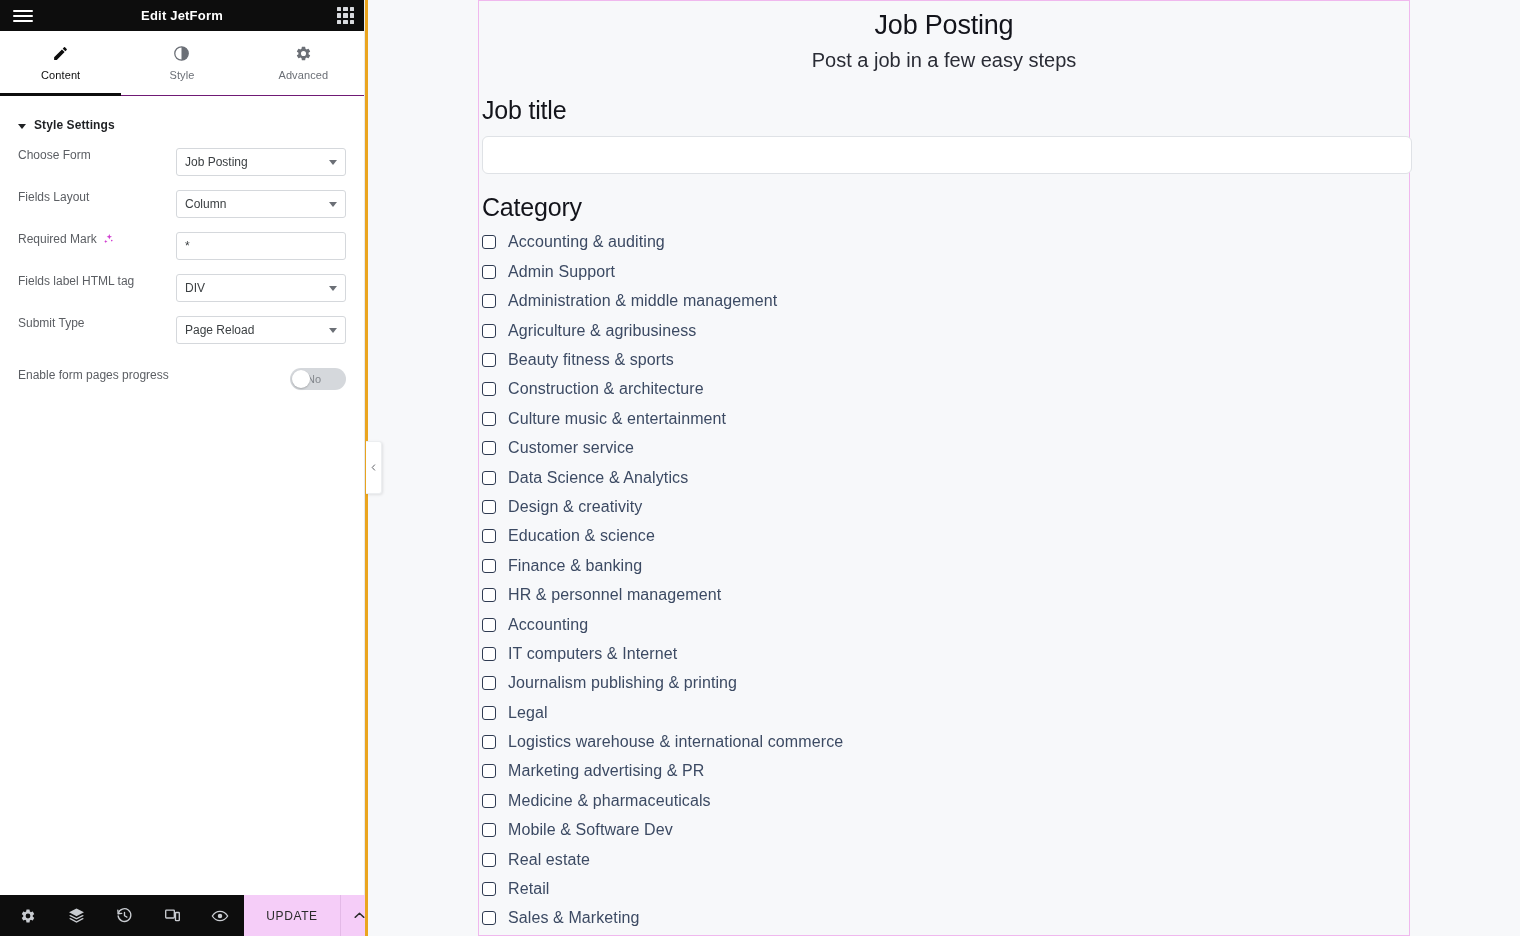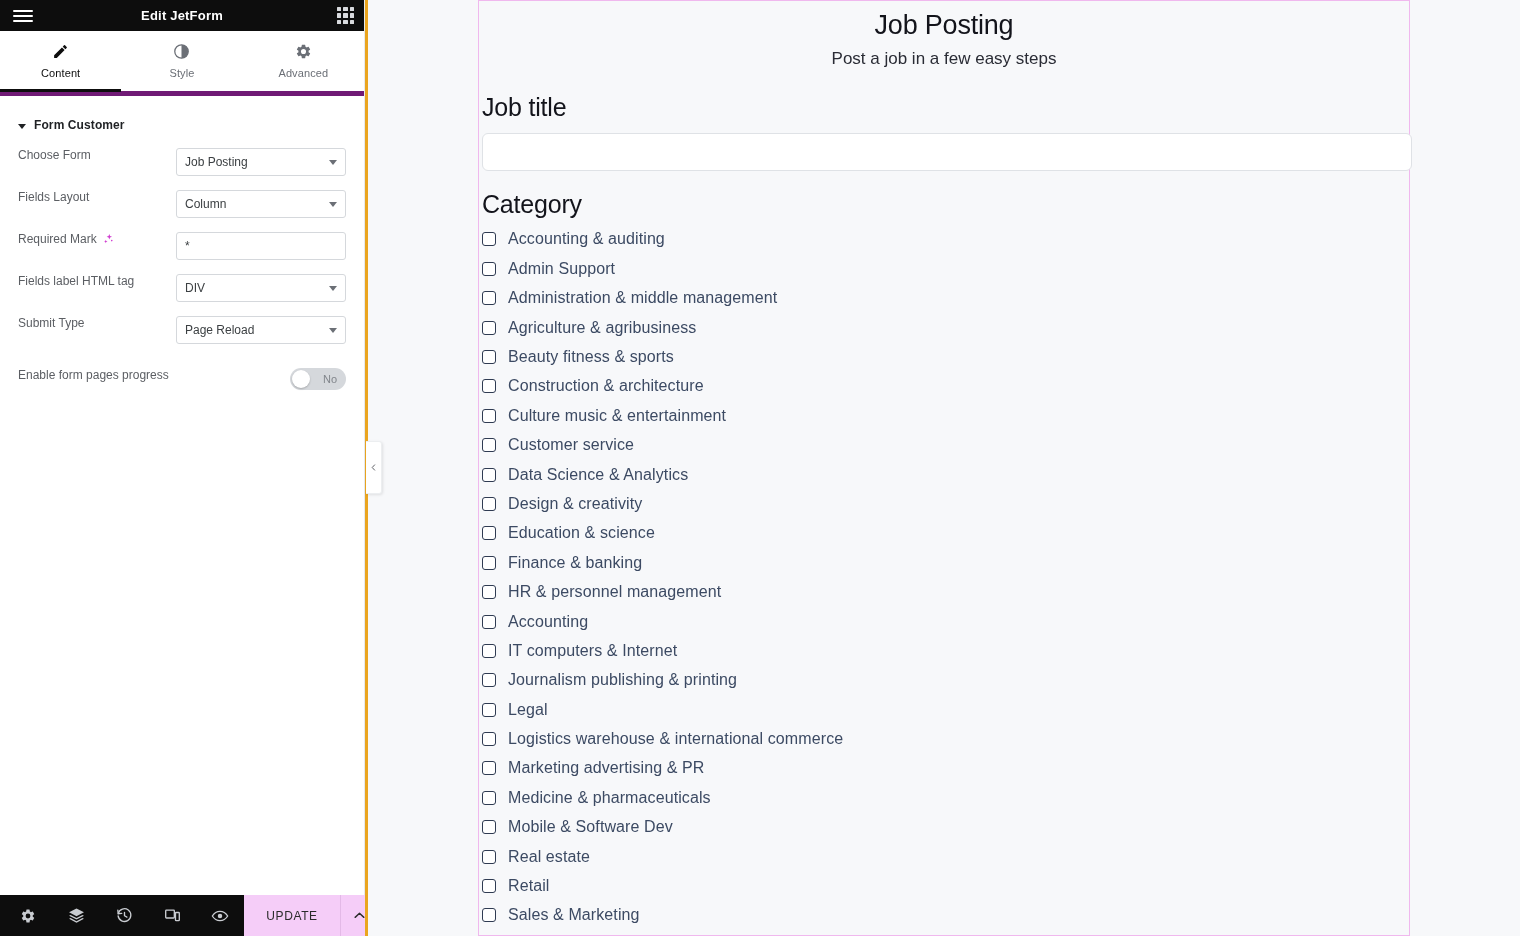--- a/index.html
+++ b/index.html
@@ -52,21 +52,21 @@
     display: grid; grid-template-columns: repeat(3, 1fr);
     grid-template-rows: repeat(3, 1fr); gap: 2px;
     cursor: pointer; z-index: 2;
   }
   #apps-btn span { background: #d8dade; border-radius: .5px; display: block; }
 
   
   #tabs {
     height: 65px; flex: 0 0 65px;
     display: flex; background: #ffffff;
-    border-bottom: 5px solid #701a75;
+    border-bottom: 1px solid #701a75;
   }
   .tab {
     flex: 1; display: flex; flex-direction: column;
     align-items: center; justify-content: center; gap: 7px;
     cursor: pointer; position: relative;
     color: #6b6f76;
   }
   .tab .tab-label { font-size: 11px; letter-spacing: .1px; }
   .tab.active { color: #0d0d0d; }
   .tab.active::after {
@@ -127,21 +127,21 @@
     width: 56px; height: 22px; border-radius: 11px;
     background: #d5d8dc; position: relative; cursor: pointer;
     display: flex; align-items: center; margin-left: auto;
   }
   .toggle .knob {
     width: 18px; height: 18px; border-radius: 50%;
     background: #ffffff; position: absolute; left: 2px;
     box-shadow: 0 1px 2px rgba(0,0,0,.22);
   }
   .toggle .tg-label {
-    margin-left: auto; margin-right: 9px;
+    margin-left: auto; margin-right: 25px;
     font-size: 11px; color: #82868c;
   }
 
   
   #panel-footer {
     height: 41px; flex: 0 0 41px;
     background: #0d0d0d; display: flex; align-items: stretch;
   }
   #footer-icons { display: flex; align-items: center; gap: 0; padding-left: 4px; }
   .fi {
@@ -190,21 +190,21 @@
     border-top: 1px solid #f0b8ee;
     background: #f7f8fa;
     padding: 0;
   }
   #form-head { padding: 8px 0 0 0; text-align: center; }
   #form-title {
     font-size: 27px; color: #13141b; font-weight: normal;
     line-height: 1.25; letter-spacing: -.2px;
   }
   #form-subtitle {
-    font-size: 17px; color: #2a2c35; margin-top: 6px; font-weight: normal;
+    font-size: 20px; color: #2a2c35; margin-top: 6px; font-weight: normal;
   }
 
   .field-block { padding: 0 2px; }
   .field-label {
     font-size: 25px; color: #13141b; font-weight: normal;
     line-height: 1.1; letter-spacing: -.2px;
     margin: 25px 0 0 0; padding-left: 1px;
   }
   #job-title-input {
     display: block; width: 930px; height: 38px;
@@ -283,21 +283,21 @@
           </svg>
         </span>
         <span class="tab-label">Advanced</span>
       </div>
     </div>
 
     <div id="panel-body">
 
       <div id="section-header">
         <span class="caret"></span>
-        <span>Form Customer</span>
+        <span>Style Settings</span>
       </div>
 
       <div class="ctrl-list">
 
         <div class="ctrl">
           <div class="ctrl-label">Choose Form</div>
           <div class="field selwrap">
             <select class="sel" id="sel-choose-form"><option value="Job Posting">Job Posting</option></select>
           </div>
         </div>

